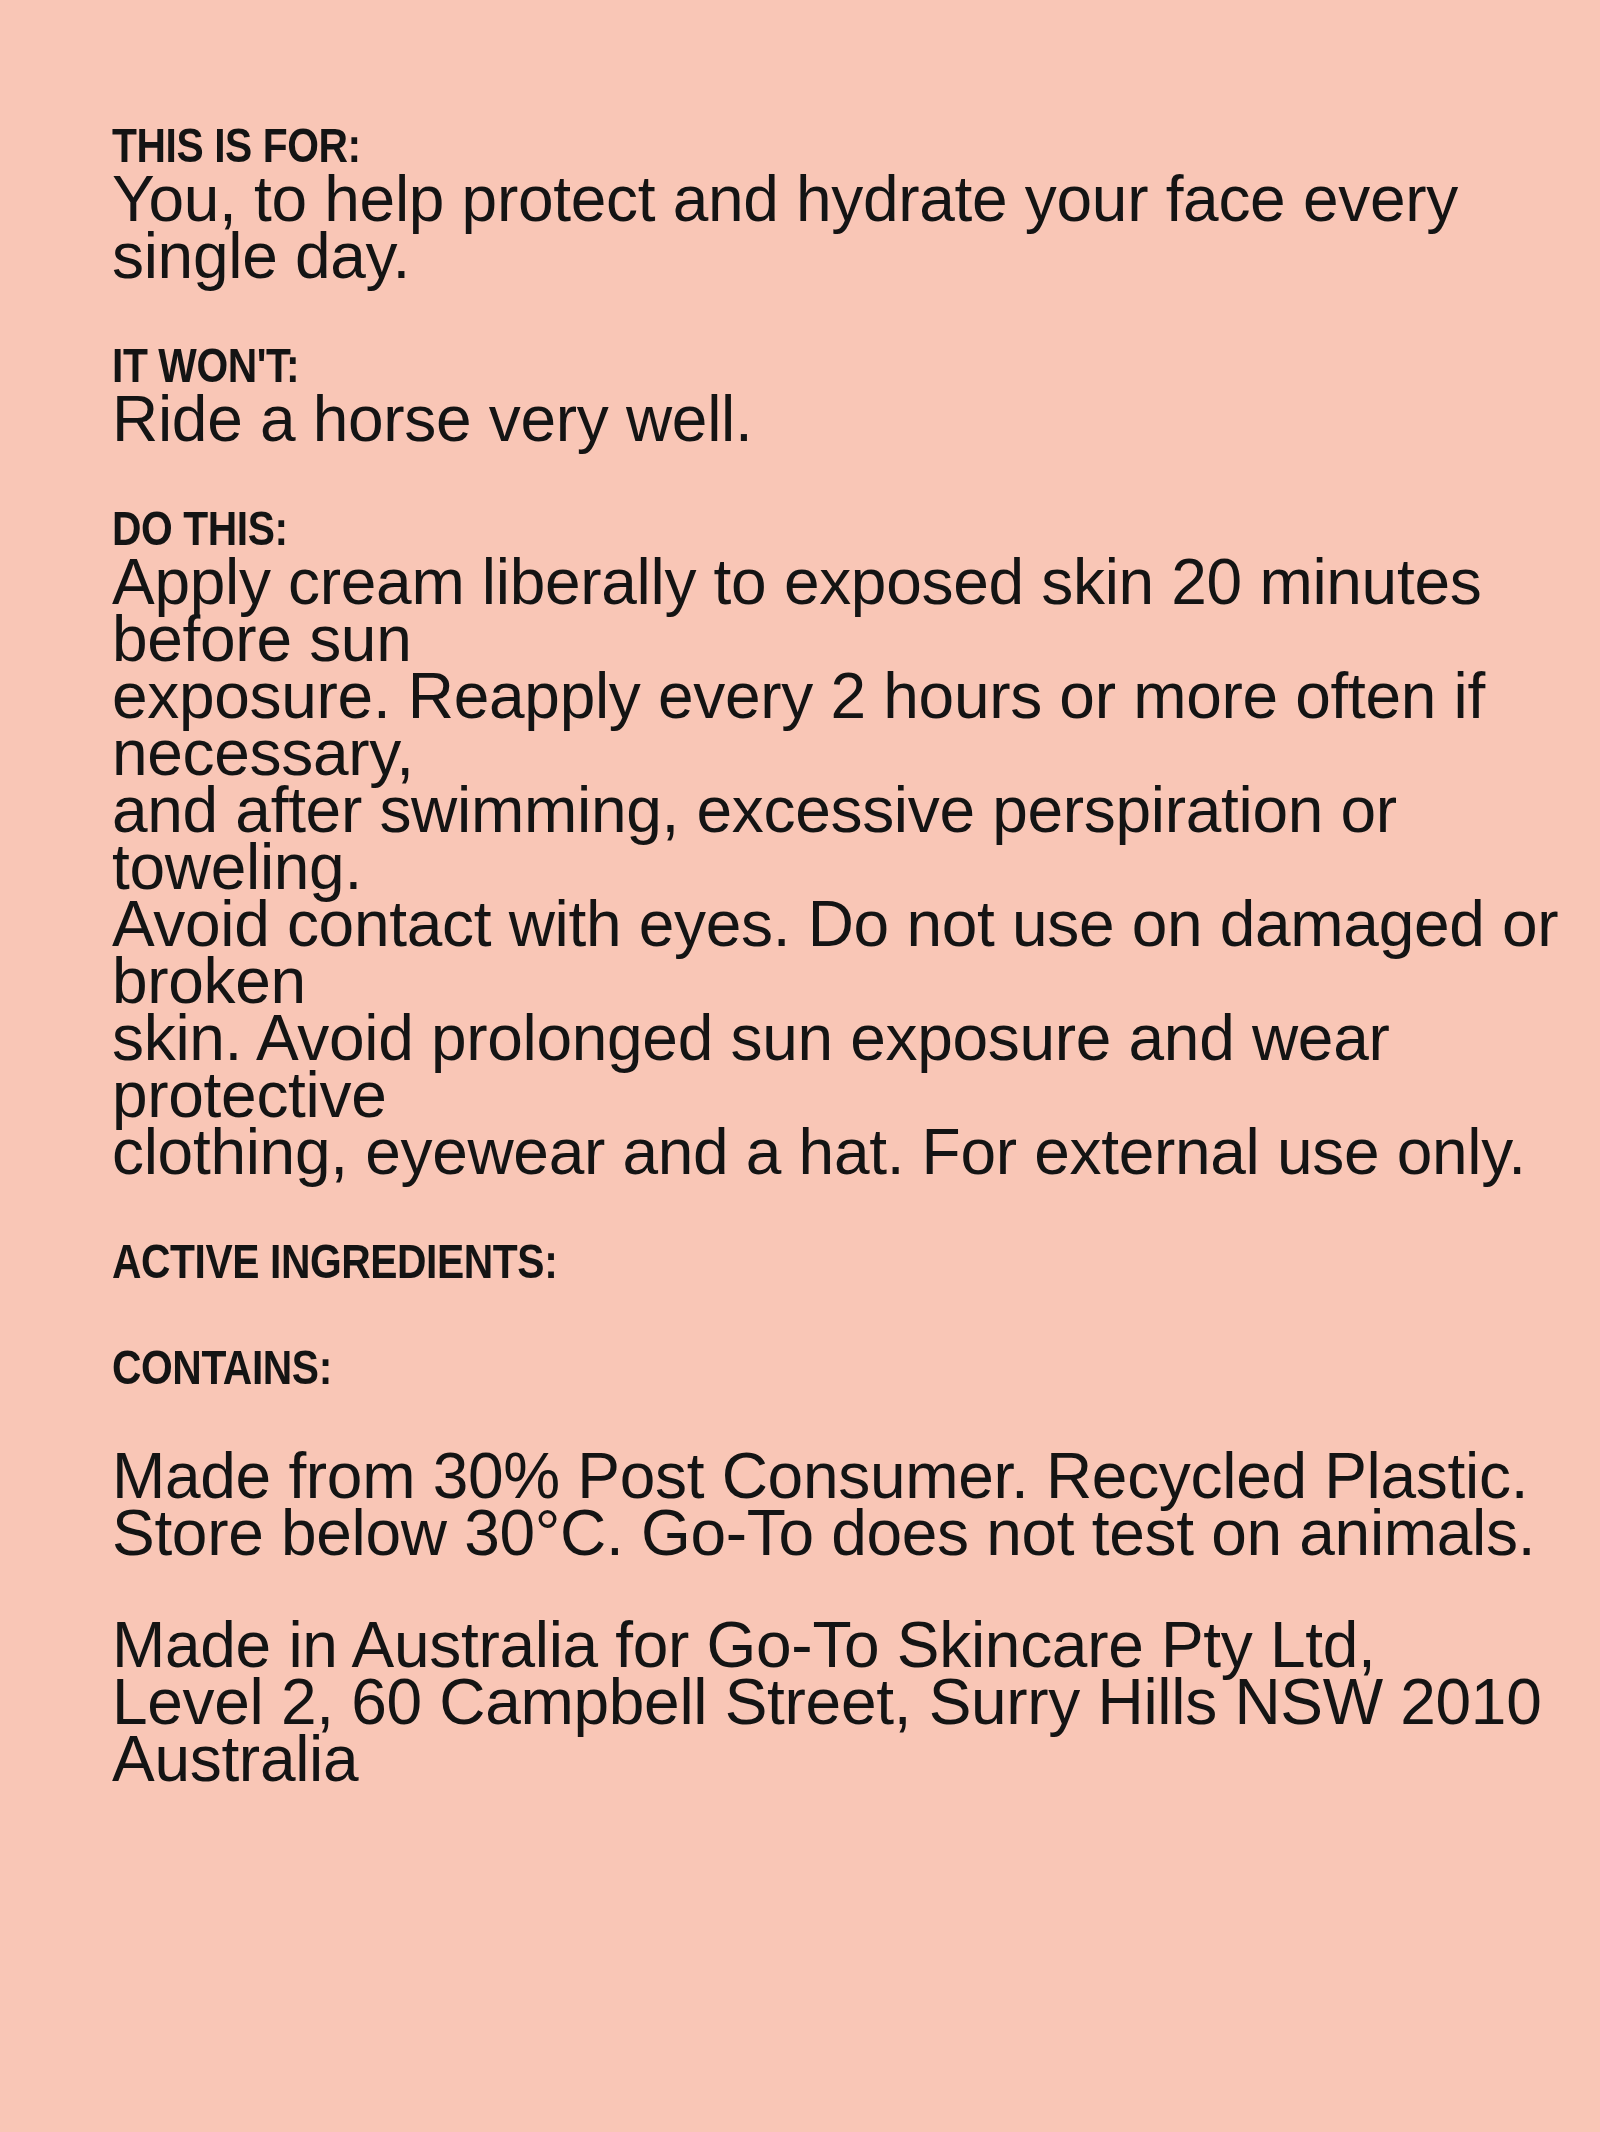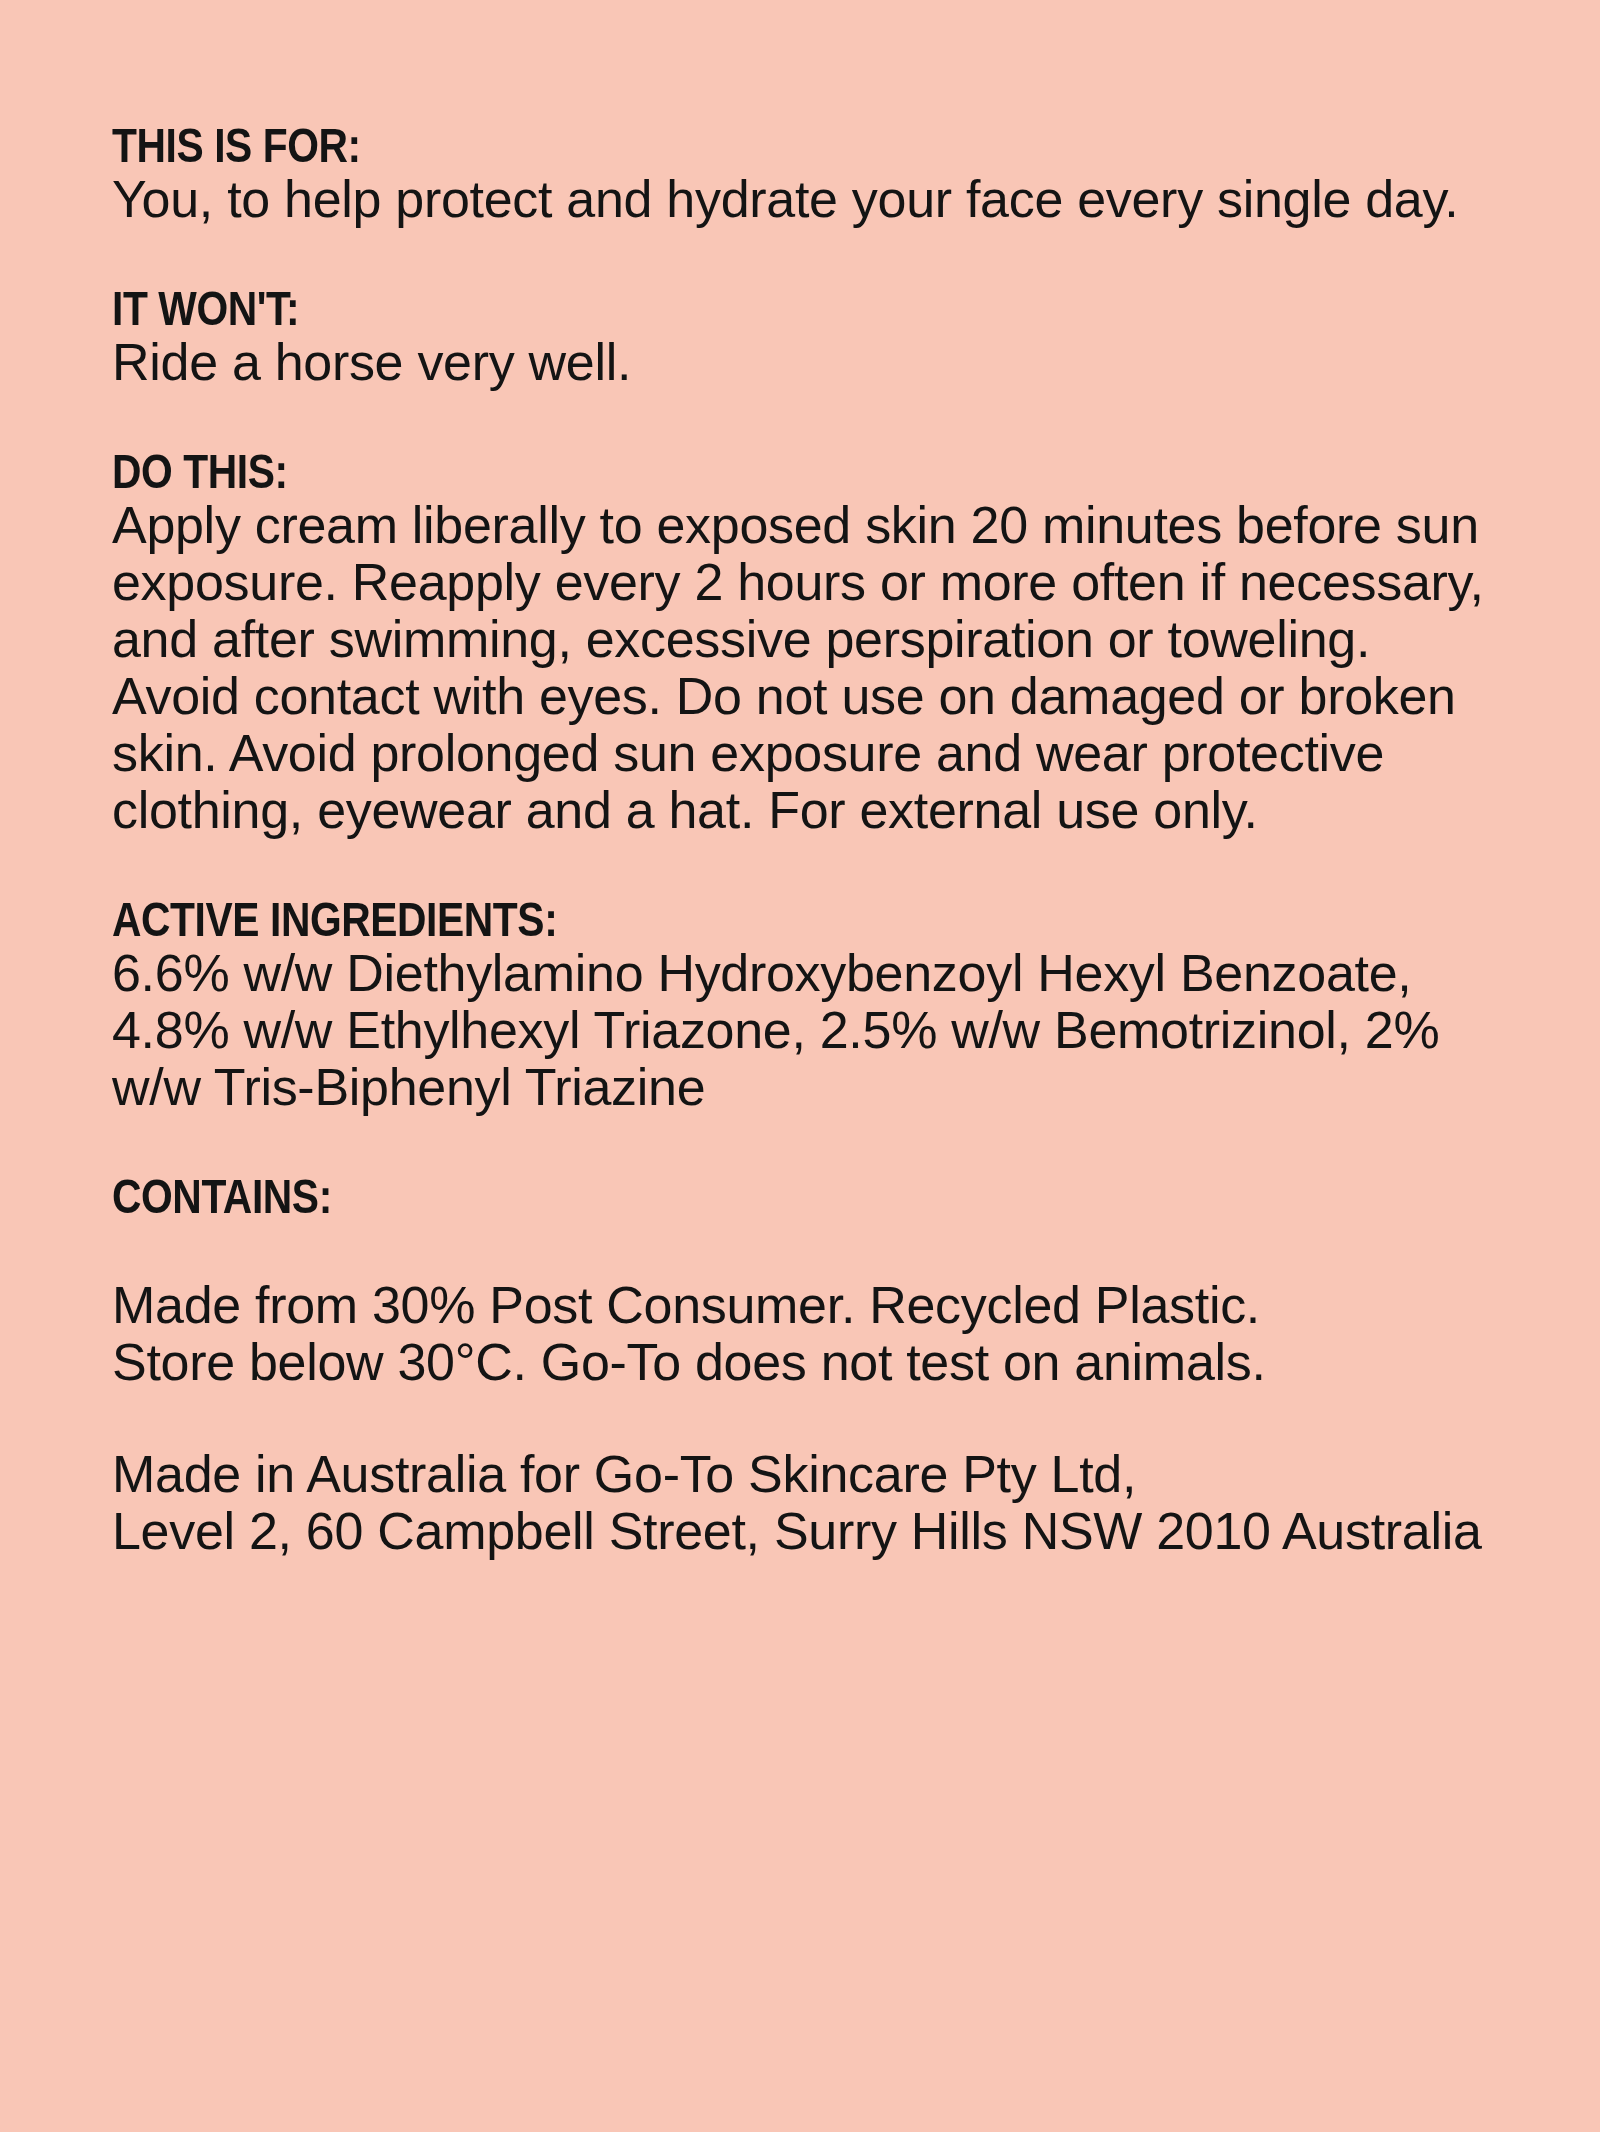--- a/index.html
+++ b/index.html
@@ -19,21 +19,21 @@
     font-size: 48px;
     font-weight: bold;
     line-height: 51px;
     letter-spacing: -0.5px;
     transform: scaleX(0.85);
     transform-origin: 0 50%;
     white-space: nowrap;
   }
   .sec-heading:empty { display: none; }
   .sec-body {
-    font-size: 52px;
+    font-size: 64px;
     font-weight: normal;
     line-height: 57px;
     letter-spacing: -0.3px;
     white-space: pre-line; 
   }
 </style>
 </head>
 <body style="background: rgb(249, 198, 182); color: rgb(20, 20, 20);">
 
 <main class="label">
@@ -54,23 +54,20 @@
     <p class="sec-body">Apply cream liberally to exposed skin 20 minutes before sun
 exposure. Reapply every 2 hours or more often if necessary,
 and after swimming, excessive perspiration or toweling.
 Avoid contact with eyes. Do not use on damaged or broken
 skin. Avoid prolonged sun exposure and wear protective
 clothing, eyewear and a hat. For external use only.</p>
   </section>
 
   <section class="sec">
     <h2 class="sec-heading">ACTIVE INGREDIENTS:</h2>
-    <p class="sec-body">6.6% w/w Diethylamino Hydroxybenzoyl Hexyl Benzoate,
-4.8% w/w Ethylhexyl Triazone, 2.5% w/w Bemotrizinol, 2%
-w/w Tris-Biphenyl Triazine</p>
   </section>
 
   <section class="sec">
     <h2 class="sec-heading">CONTAINS:</h2>
   </section>
 
   <section class="sec">
 
     <p class="sec-body">Made from 30% Post Consumer. Recycled Plastic.
 Store below 30°C. Go-To does not test on animals.</p>

